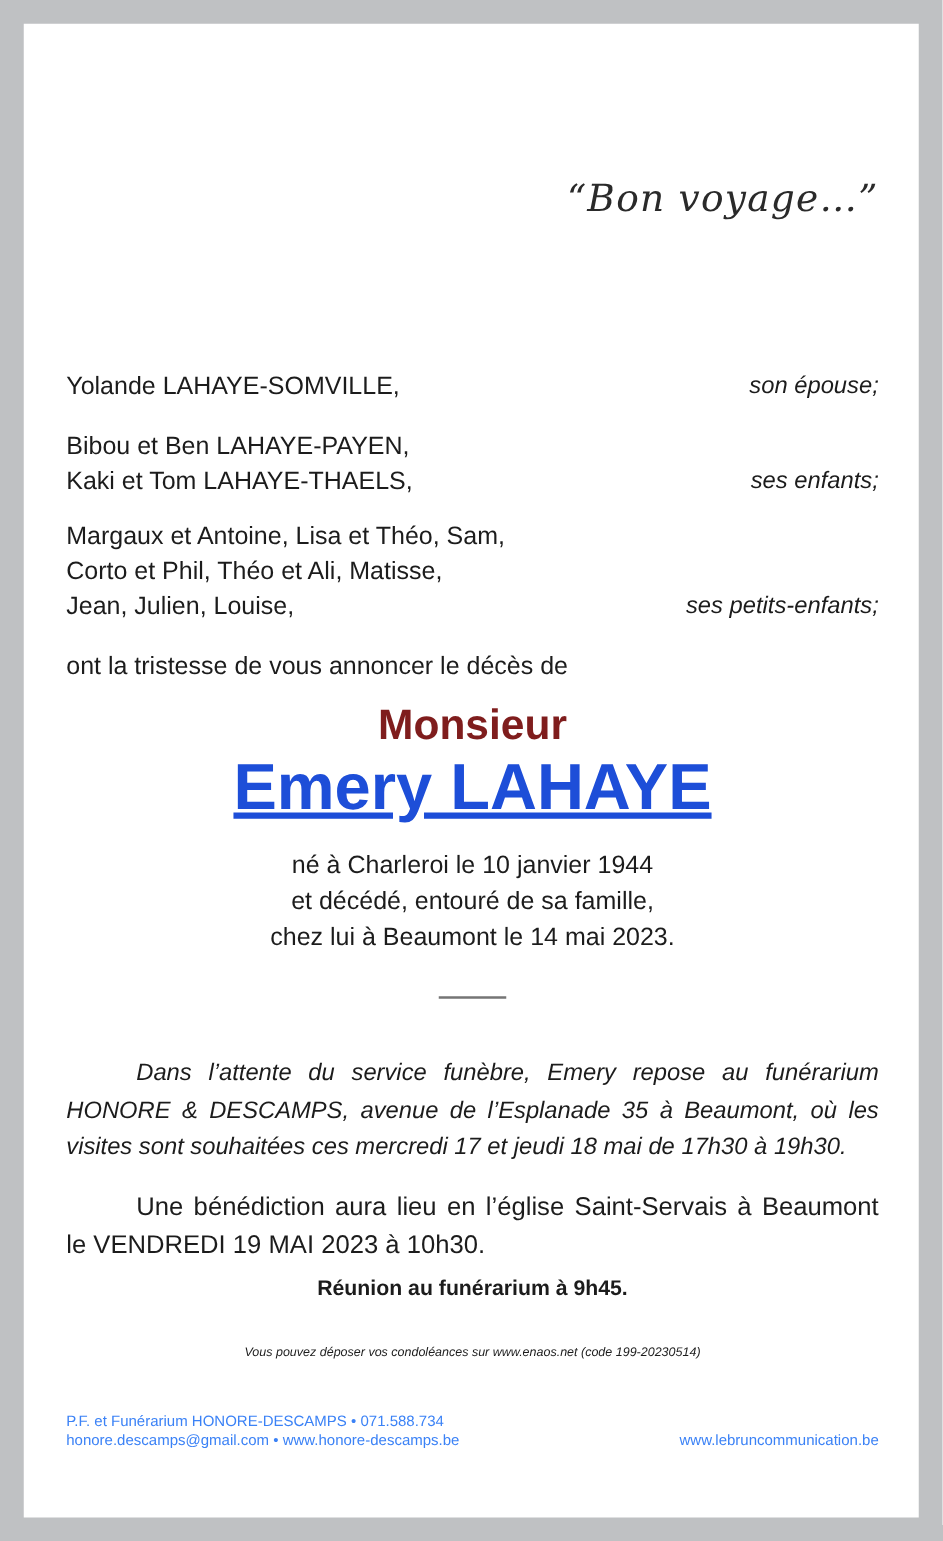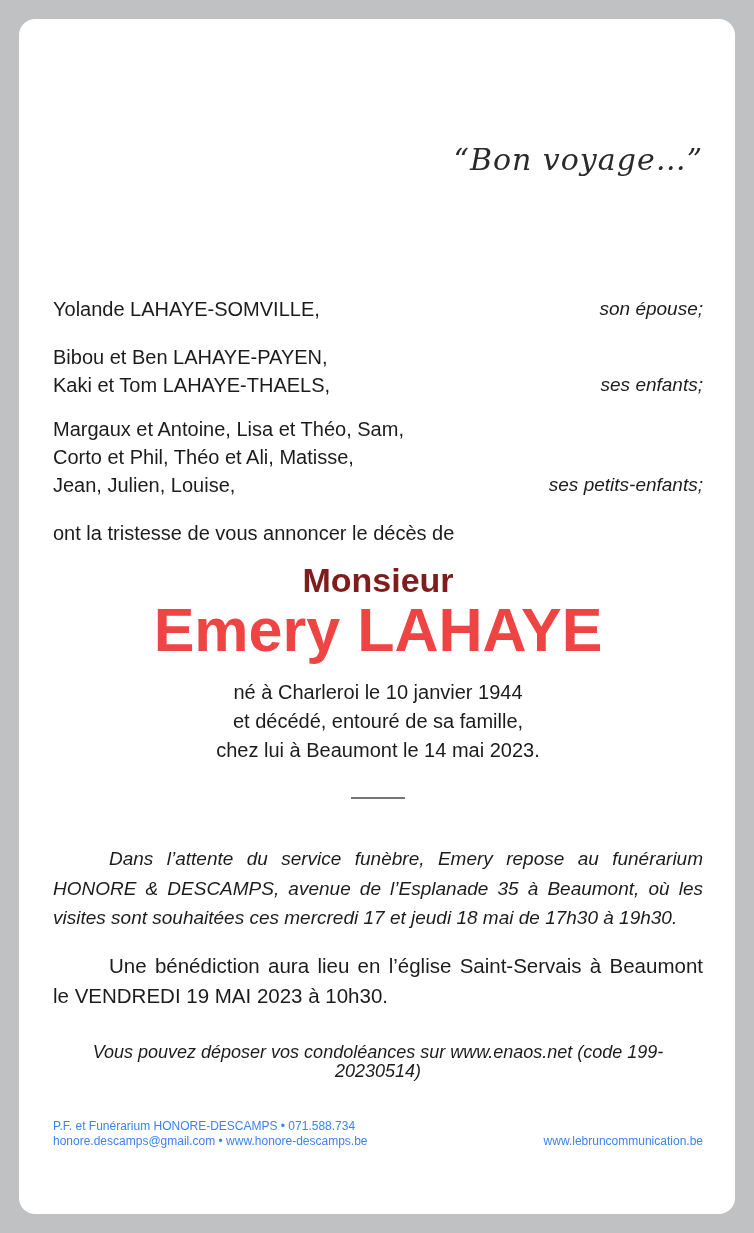--- a/index.html
+++ b/index.html
@@ -12,21 +12,20 @@
     box-sizing: border-box;
   }
   .card {
     position: absolute;
     left: 19px; top: 19px;
     width: 716px; height: 1195px;
     background: #ffffff;
     box-sizing: border-box;
     padding: 0 32px 0 34px;
     overflow: hidden;
-    border-radius: 16px;
   }
   .quote {
     margin-top: 122px;
     text-align: right;
     font-family: "DejaVu Serif", serif;
     font-style: italic;
     font-size: 30px;
     letter-spacing: 1px;
     color: #2a2a2a;
     line-height: 38px;
@@ -42,24 +41,25 @@
     margin-top: 13px;
     text-align: center;
     font-size: 34px;
     font-weight: bold;
     line-height: 40px;
     color: #7f1d1d;
   }
   .deceased-name {
     margin-top: 2px;
     text-align: center;
-    font-size: 61px;
+    font-size: 52px;
     font-weight: bold;
     line-height: 56px;
-    color: #ef4444;
+    color: #1d4ed8;
+    text-decoration: underline;
   }
   .life-details {
     margin-top: 20px;
     text-align: center;
     font-size: 20px;
     line-height: 29px;
   }
   .divider {
     margin: 32px auto 0 auto;
     width: 54px;
@@ -85,21 +85,21 @@
     margin-top: 10px;
     text-align: center;
     font-weight: bold;
     font-size: 17px;
     line-height: 20px;
   }
   .condolences {
     margin-top: 32px;
     text-align: center;
     font-style: italic;
-    font-size: 18px;
+    font-size: 10px;
     line-height: 19px;
   }
   .condolences .link { text-decoration: underline; color: #1c1c1c; }
   .footer {
     margin-top: 38px;
     display: flex;
     justify-content: space-between;
     align-items: flex-end;
     font-size: 12px;
     line-height: 15px;
@@ -147,20 +147,21 @@
     <div>et décédé, entouré de sa famille,</div>
     <div>chez lui à Beaumont le 14 mai 2023.</div>
   </div>
 
   <div class="divider"></div>
 
   <div class="repose">Dans l’attente du service funèbre, Emery repose au funérarium HONORE &amp; DESCAMPS, avenue de l’Esplanade 35 à Beaumont, où les visites sont souhaitées ces mercredi 17 et jeudi 18 mai de 17h30 à 19h30.</div>
 
   <div class="benediction">Une bénédiction aura lieu en l’église Saint-Servais à Beaumont le VENDREDI 19 MAI 2023 à 10h30.</div>
 
+  <div class="reunion">Réunion au funérarium à 9h45.</div>
 
   <div class="condolences">
     <div>Vous pouvez déposer vos condoléances sur www.enaos.net (code 199-20230514)</div>
   </div>
 
   <div class="footer">
     <div class="left">
       <div>P.F. et Funérarium HONORE-DESCAMPS  • 071.588.734</div>
       <div>honore.descamps@gmail.com • www.honore-descamps.be</div>
     </div>

